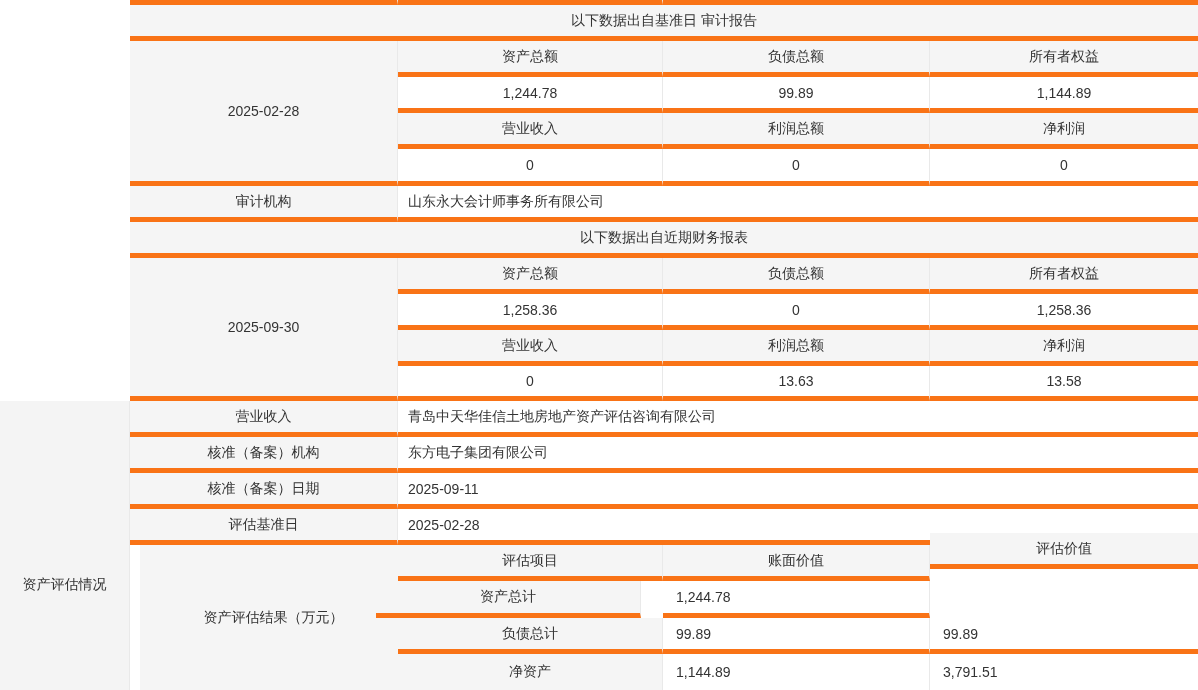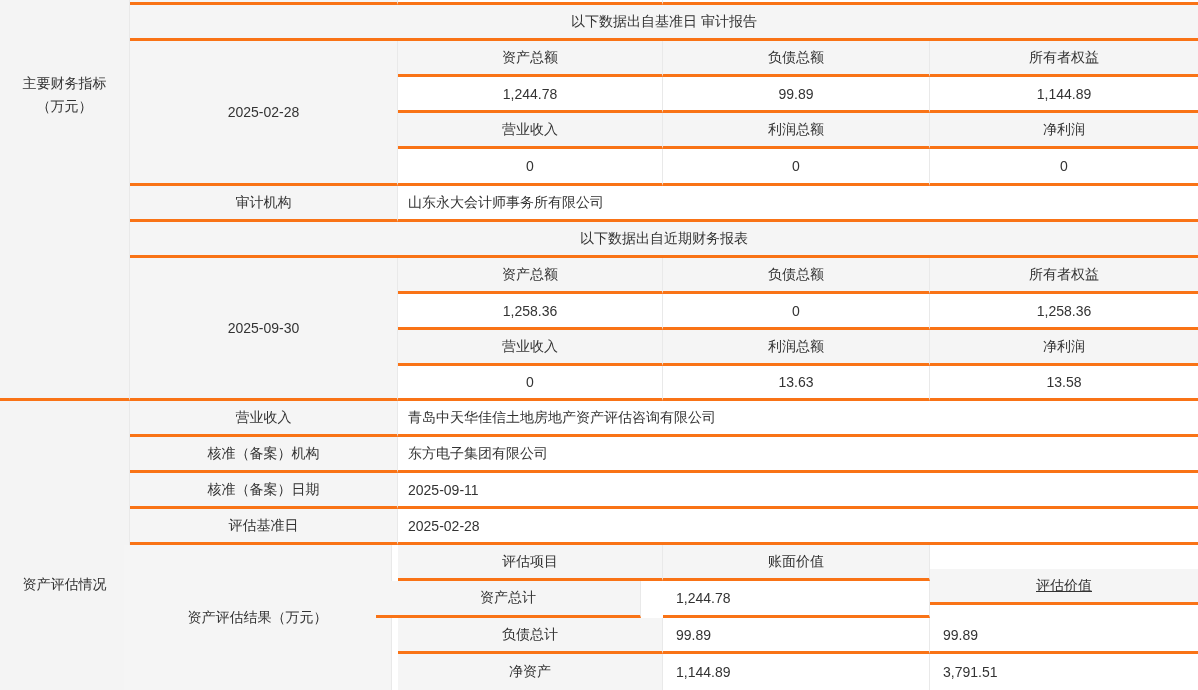--- a/index.html
+++ b/index.html
@@ -4,46 +4,40 @@
 <style>
   html,body{margin:0;padding:0;background:#fff;}
   #screen{
     position:relative;width:1198px;height:690px;overflow:hidden;
     font-family:"Liberation Sans","DejaVu Sans",sans-serif;
     font-size:14px;color:#333;background:#fff;
   }
   .cell{
     position:absolute;box-sizing:border-box;
     display:flex;align-items:center;justify-content:center;
-    border-right:1px solid #e9e9e9;border-bottom:3px solid #f97316;
+    border-right:1px solid #e9e9e9;border-bottom:5px solid #f97316;
     white-space:nowrap;
   }
   .gray{background:#f5f5f5;}
   .white{background:#ffffff;}
   .leftcol{background:#f4f4f4;}
   .la{justify-content:flex-start;padding-left:10px;text-align:center;}
   .la2{justify-content:flex-start;padding-left:13px;}
   .nr{border-right:none;}
   .nb{border-bottom:none;}
   .grouplabel{
     position:absolute;left:0;width:129px;text-align:center;
     line-height:23px;color:#333;
   }
 </style>
 </head>
 <body>
 
 <div id="screen">
 
-  <div class="cell leftcol" style="left:0;top:0;width:130px;height:401px;">
-    <div class="grouplabel" style="top:72px;">
-      <div>主要财务指标</div>
-      <div>（万元）</div>
-    </div>
-  </div>
   <div class="cell leftcol nb" style="left:0;top:401px;width:130px;height:289px;">
     <div class="grouplabel" style="top:172px;">
       <div>资产评估情况</div>
     </div>
   </div>
 
   <div class="cell gray" style="left:130px;top:0;width:268px;height:5px;"></div>
   <div class="cell white" style="left:398px;top:0;width:265px;height:5px;"></div>
   <div class="cell white nr" style="left:663px;top:0;width:535px;height:5px;"></div>
 
@@ -95,25 +89,25 @@
 
   <div class="cell gray" style="left:130px;top:437px;width:268px;height:36px;text-align:center;">核准（备案）机构</div>
   <div class="cell white la nr" style="left:398px;top:437px;width:800px;height:36px;">东方电子集团有限公司</div>
 
   <div class="cell gray" style="left:130px;top:473px;width:268px;height:36px;">核准（备案）日期</div>
   <div class="cell white la nr" style="left:398px;top:473px;width:800px;height:36px;">2025-09-11</div>
 
   <div class="cell gray" style="left:130px;top:509px;width:268px;height:36px;">评估基准日</div>
   <div class="cell white la nr" style="left:398px;top:509px;width:800px;height:36px;">2025-02-28</div>
 
-  <div class="cell gray nb" style="left:124px;top:545px;width:268px;height:145px;">资产评估结果（万元）</div>
+  <div class="cell gray nb" style="left:140px;top:545px;width:268px;height:145px;">资产评估结果（万元）</div>
 
   <div class="cell gray" style="left:398px;top:545px;width:265px;height:36px;">评估项目</div>
   <div class="cell gray" style="left:663px;top:545px;width:267px;height:36px;">账面价值</div>
-  <div class="cell gray nr" style="left:930px;top:569px;width:268px;height:36px;text-decoration:underline;">评估价值</div>
+  <div class="cell gray nr" style="left:930px;top:533px;width:268px;height:36px;">评估价值</div>
 
   <div class="cell gray" style="left:376px;top:581px;width:265px;height:37px;">资产总计</div>
   <div class="cell white la2" style="left:663px;top:581px;width:267px;height:37px;">1,244.78</div>
 
   <div class="cell gray" style="left:398px;top:618px;width:265px;height:36px;">负债总计</div>
   <div class="cell white la2" style="left:663px;top:618px;width:267px;height:36px;">99.89</div>
   <div class="cell white la2 nr" style="left:930px;top:618px;width:268px;height:36px;">99.89</div>
 
   <div class="cell gray nb" style="left:398px;top:654px;width:265px;height:36px;text-align:center;">净资产</div>
   <div class="cell white la2 nb" style="left:663px;top:654px;width:267px;height:36px;">1,144.89</div>

